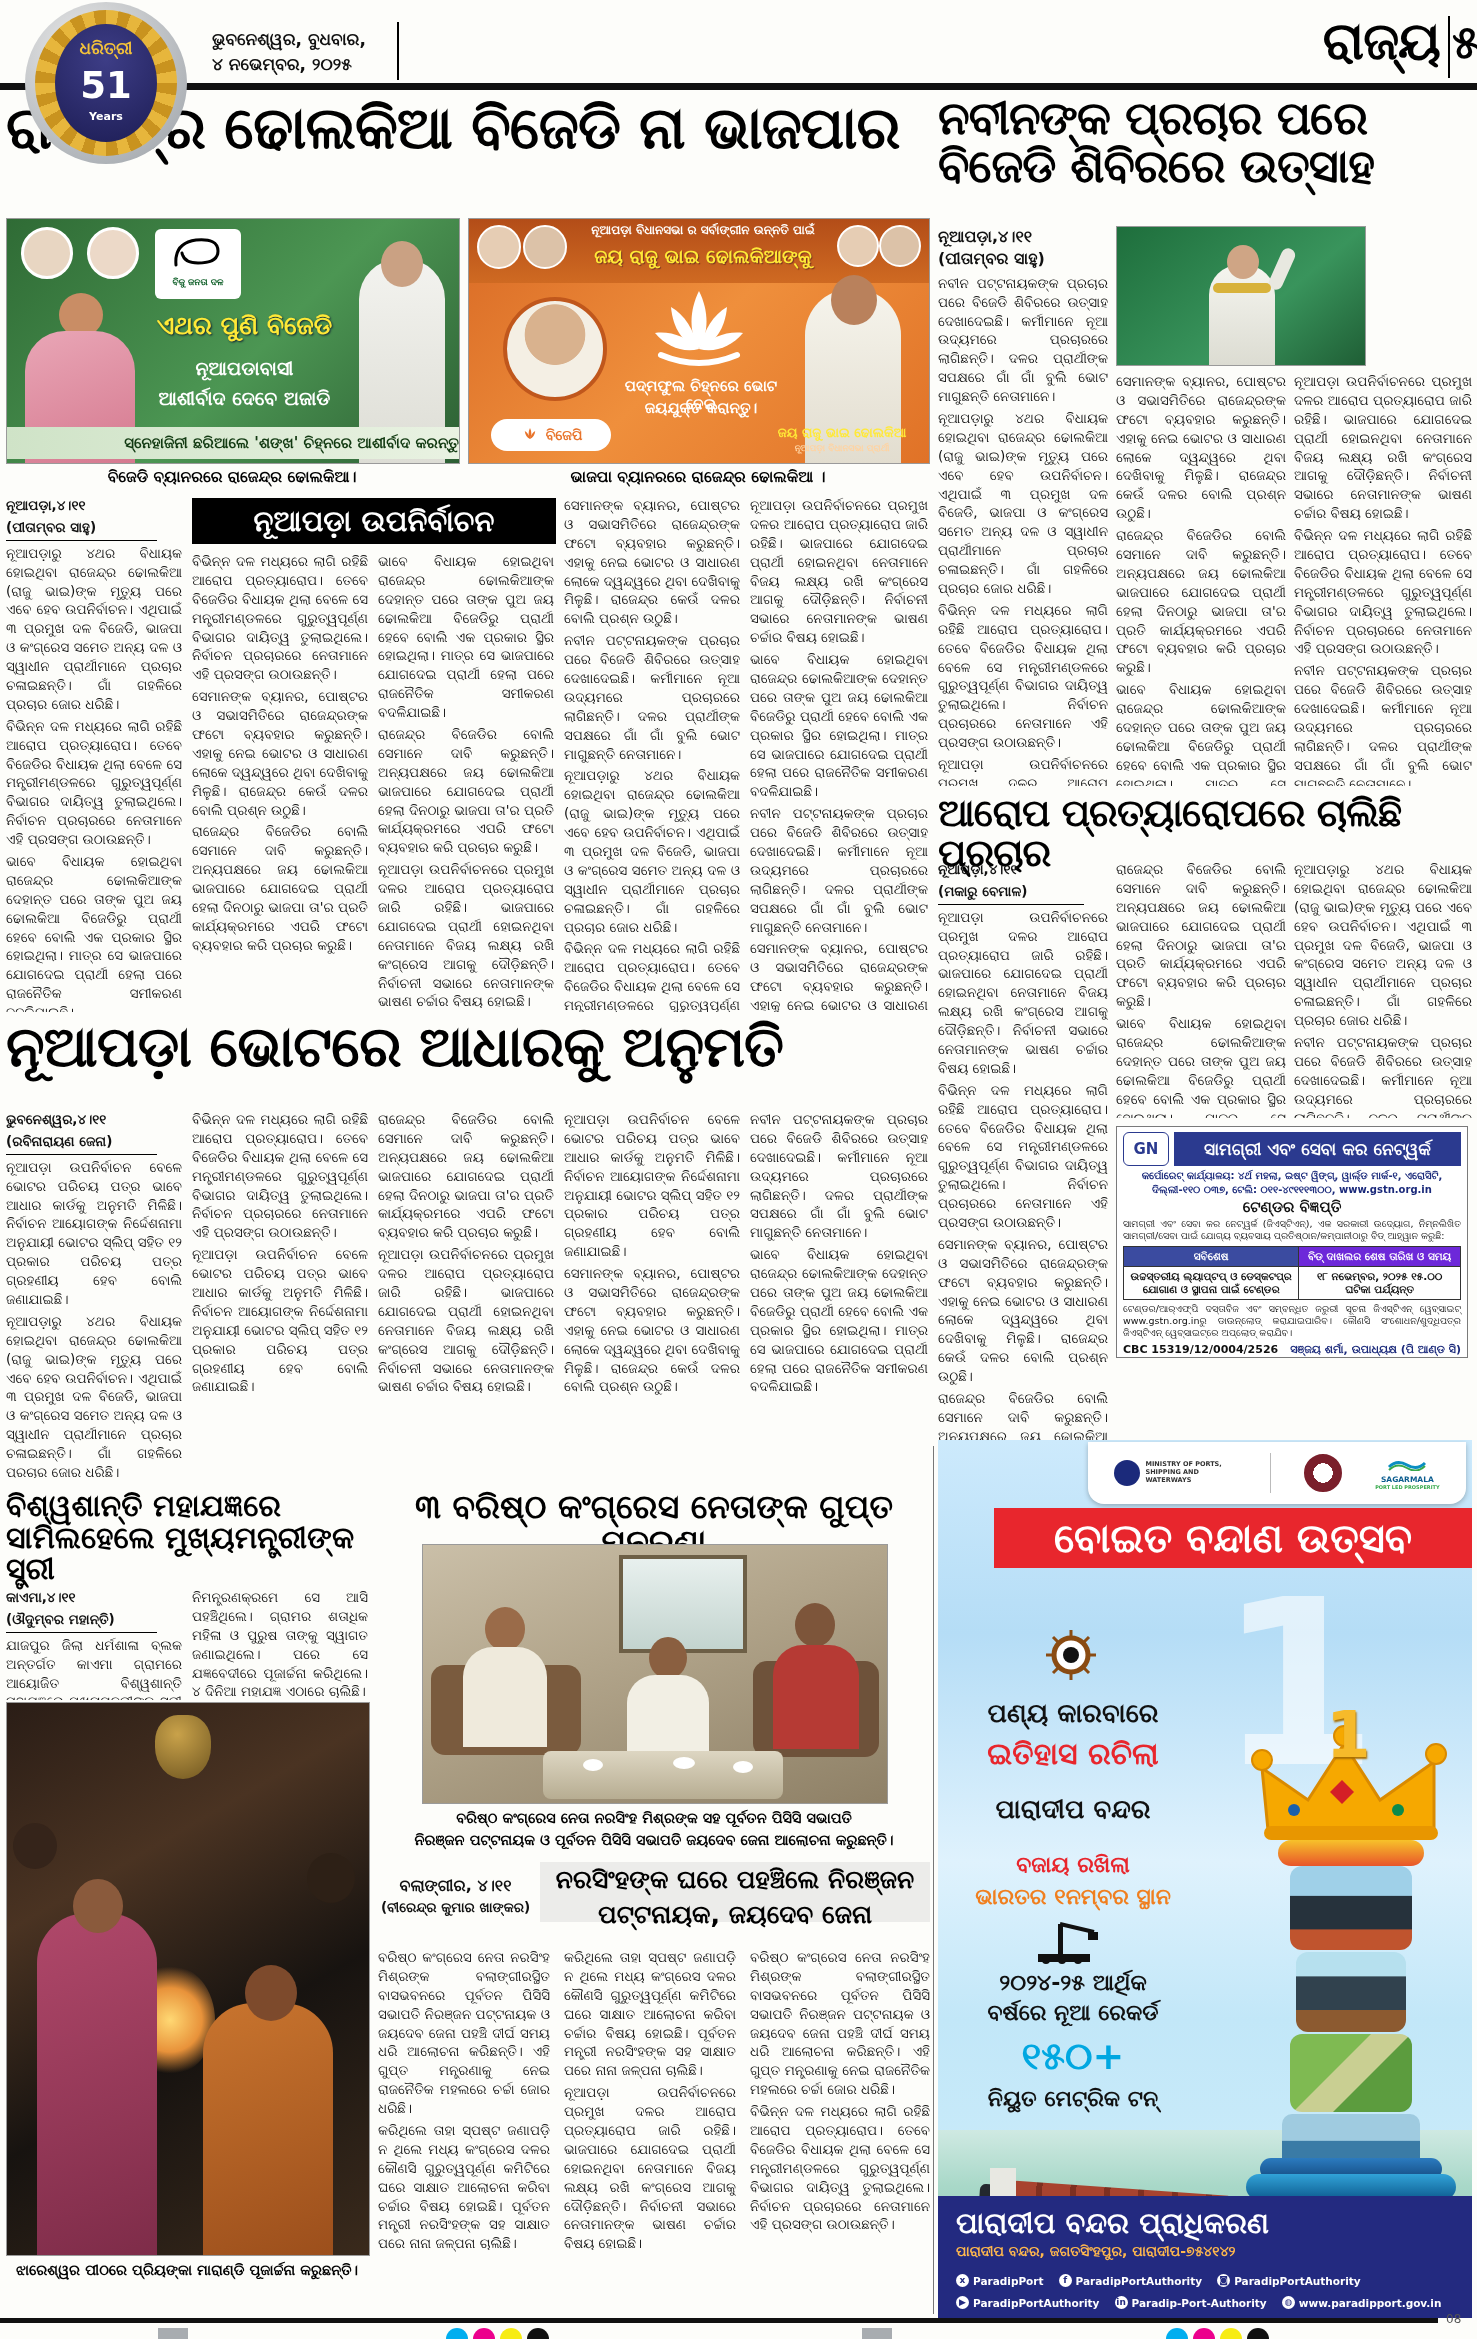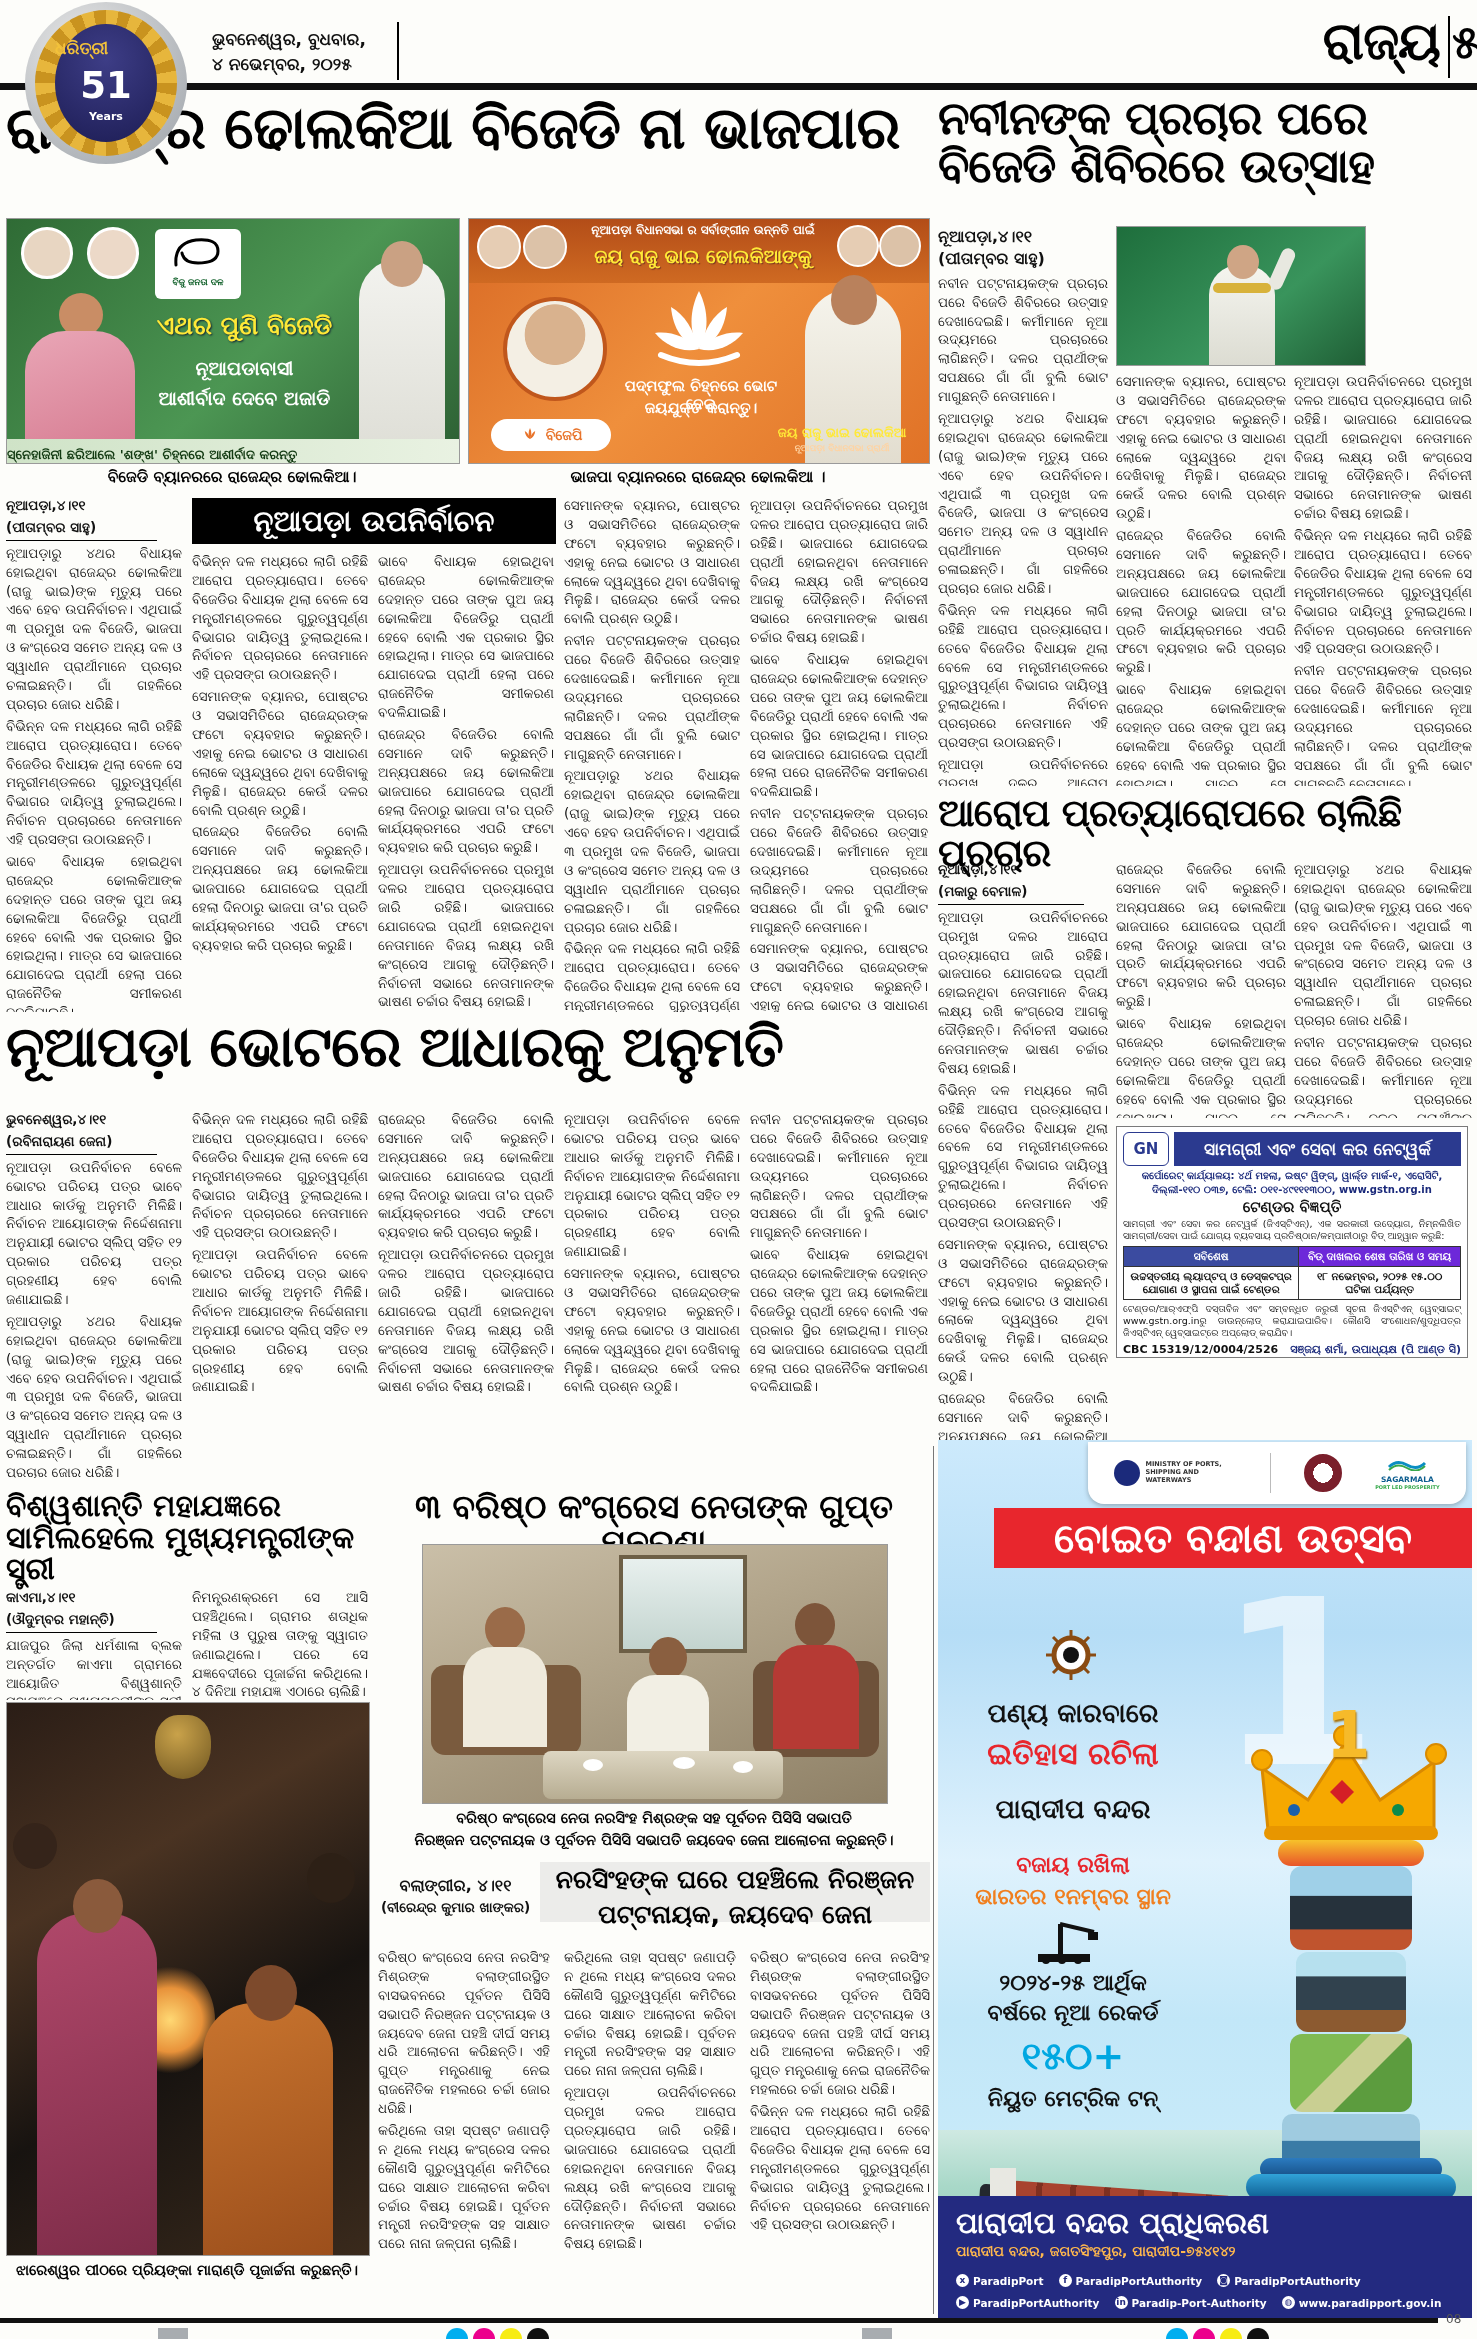--- a/index.html
+++ b/index.html
@@ -40,21 +40,21 @@
 
 <div class="page">
 
   <div class="abs" style="left:0;top:0;width:1477px;height:92px;">
     <div class="abs" style="left:0;top:83px;width:1477px;height:7px;background:#111;"></div>
 
     <div class="abs" style="left:25px;top:2px;width:162px;height:162px;z-index:3;">
       <div class="circ" style="left:0;top:0;width:162px;height:162px;background:radial-gradient(circle at 35% 30%,#e9e9e9,#9aa0a6);"></div>
       <div class="circ" style="left:10px;top:8px;width:142px;height:146px;background:repeating-conic-gradient(#e7b63c 0 10deg,#c9931f 10deg 20deg);"></div>
       <div class="circ" style="left:30px;top:22px;width:102px;height:118px;background:radial-gradient(circle at 50% 30%,#3d3d86,#1d1d55);"></div>
-      <div class="abs" style="left:30px;top:36px;width:102px;text-align:left;color:#f3c23a;font-weight:bold;font-size:17px;">ଧରିତ୍ରୀ</div>
+      <div class="abs" style="left:30px;top:36px;width:102px;text-align:center;color:#f3c23a;font-weight:bold;font-size:17px;">ଧରିତ୍ରୀ</div>
       <div class="abs" style="left:30px;top:62px;width:102px;text-align:center;color:#fff;font-weight:bold;font-size:37px;">51</div>
       <div class="abs" style="left:30px;top:108px;width:102px;text-align:center;color:#fff;font-weight:bold;font-size:11px;">Years</div>
     </div>
 
     <div class="abs" style="left:212px;top:27px;width:180px;font-weight:bold;font-size:17px;line-height:1.45;">
       <div>ଭୁବନେଶ୍ୱର, ବୁଧବାର,</div>
       <div>୪ ନଭେମ୍ବର, ୨୦୨୫</div>
     </div>
     <div class="vr" style="left:397px;top:22px;width:2px;height:58px;"></div>
 
@@ -77,21 +77,21 @@
 
     <div class="circ" style="left:52px;top:74px;width:44px;height:44px;background:#c98d65;"></div>
     <div class="abs" style="left:18px;top:112px;width:110px;height:132px;background:linear-gradient(160deg,#e9a6b6,#d5798f);border-radius:40px 40px 0 0;"></div>
 
     <div class="circ" style="left:612px;"></div>
     <div class="abs" style="left:352px;top:40px;width:86px;height:204px;background:linear-gradient(180deg,#f3f3ef,#ddddd5);border-radius:40px 40px 0 0;"></div>
     <div class="circ" style="left:374px;top:22px;width:42px;height:46px;background:#caa183;"></div>
     <div class="abs" style="left:130px;top:92px;width:215px;text-align:center;color:#ffe937;font-weight:bold;font-size:25px;text-shadow:1px 1px 2px #123;">ଏଥର ପୁଣି ବିଜେଡି</div>
     <div class="abs" style="left:130px;top:138px;width:215px;text-align:center;color:#fff;font-weight:bold;font-size:19px;">ନୂଆପଡାବାସୀ</div>
     <div class="abs" style="left:120px;top:168px;width:235px;text-align:center;color:#fff;font-weight:bold;font-size:19px;">ଆଶୀର୍ବାଦ ଦେବେ ଅଜାଡି</div>
-    <div class="abs" style="left:0;top:220px;width:452px;height:32px;background:linear-gradient(90deg,#cfe3c7,#e9f2e2);color:#123a12;font-weight:bold;font-size:13px;text-align:left;line-height:32px;">ସ୍ନେହାଜିନୀ ଛରିଆଲେ 'ଶଙ୍ଖ' ଚିହ୍ନରେ ଆଶୀର୍ବାଦ କରନ୍ତୁ</div>
+    <div class="abs" style="left:0;top:208px;width:452px;height:32px;background:linear-gradient(90deg,#cfe3c7,#e9f2e2);color:#123a12;font-weight:bold;font-size:15px;text-align:right;line-height:32px;">ସ୍ନେହାଜିନୀ ଛରିଆଲେ 'ଶଙ୍ଖ' ଚିହ୍ନରେ ଆଶୀର୍ବାଦ କରନ୍ତୁ</div>
   </div>
   <div class="abs cap" style="left:6px;top:468px;width:452px;">ବିଜେଡି ବ୍ୟାନରରେ ରାଜେନ୍ଦ୍ର ଢୋଲକିଆ।</div>
 
   <div class="photo" style="left:468px;top:218px;width:460px;height:244px;background:linear-gradient(135deg,#d96a25,#ef8f3c 50%,#e07227);">
     <div class="abs" style="left:0;top:0;width:460px;height:64px;background:linear-gradient(180deg,#b34d18,#cf6a22);">
       <div class="circ" style="left:8px;top:6px;width:40px;height:40px;background:#e6cdb4;border:2px solid #fff;"></div>
       <div class="circ" style="left:54px;top:6px;width:40px;height:40px;background:#dcc2a8;border:2px solid #fff;"></div>
       <div class="circ" style="left:368px;top:6px;width:38px;height:38px;background:#e6cdb4;border:2px solid #fff;"></div>
       <div class="circ" style="left:410px;top:6px;width:38px;height:38px;background:#dcc2a8;border:2px solid #fff;"></div>
       <div class="abs" style="left:104px;top:4px;width:260px;text-align:center;color:#fff;font-weight:bold;font-size:12px;">ନୂଆପଡ଼ା ବିଧାନସଭା ର ସର୍ବାଙ୍ଗୀନ ଉନ୍ନତି ପାଇଁ</div>

